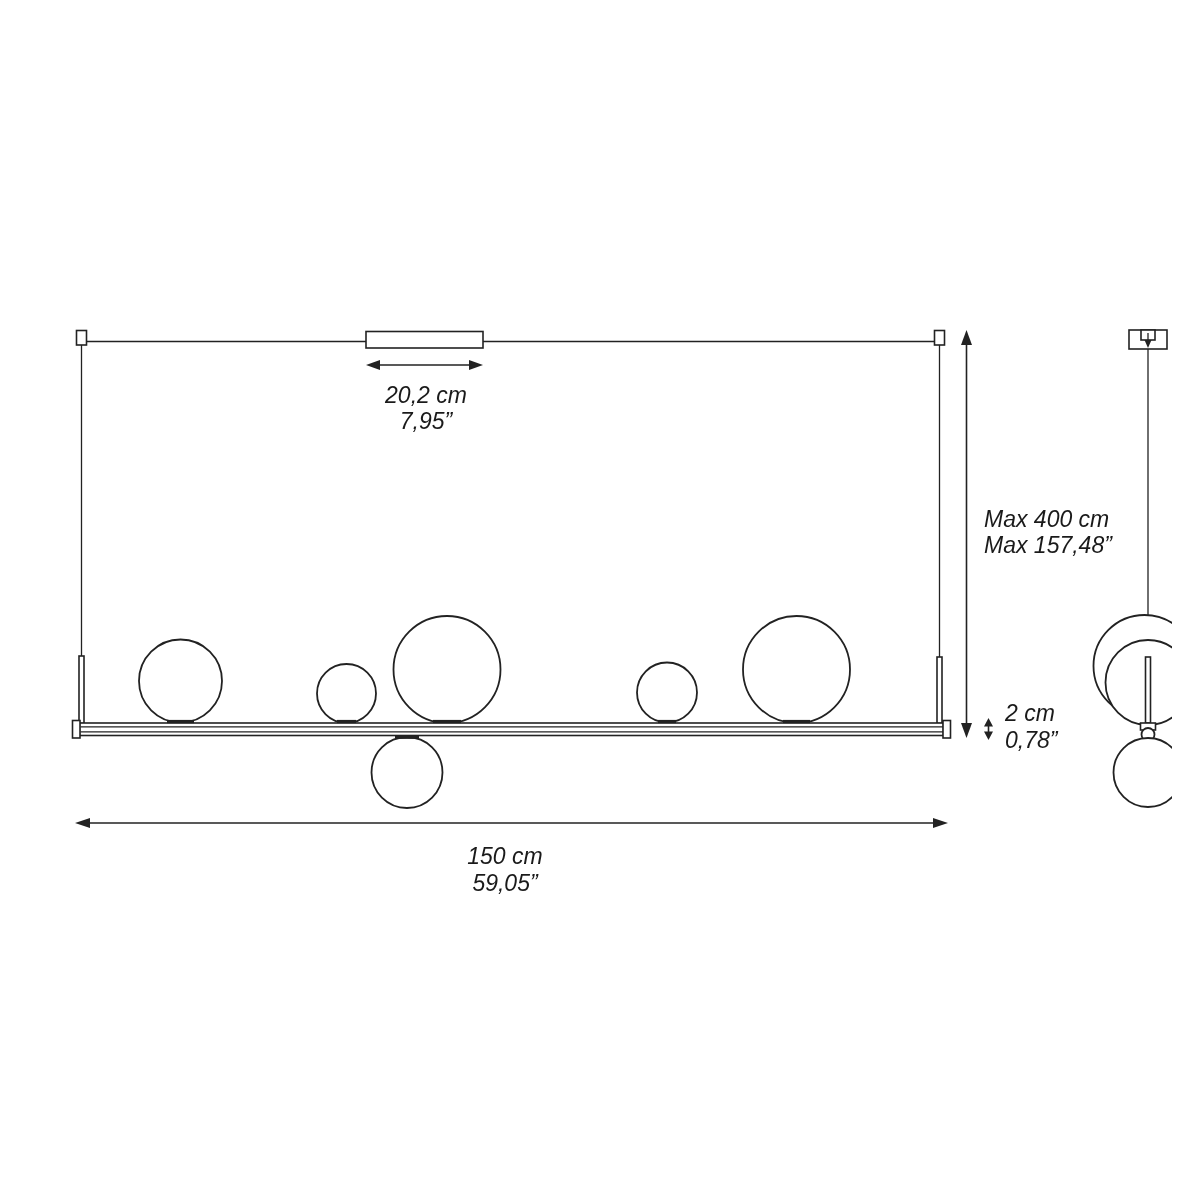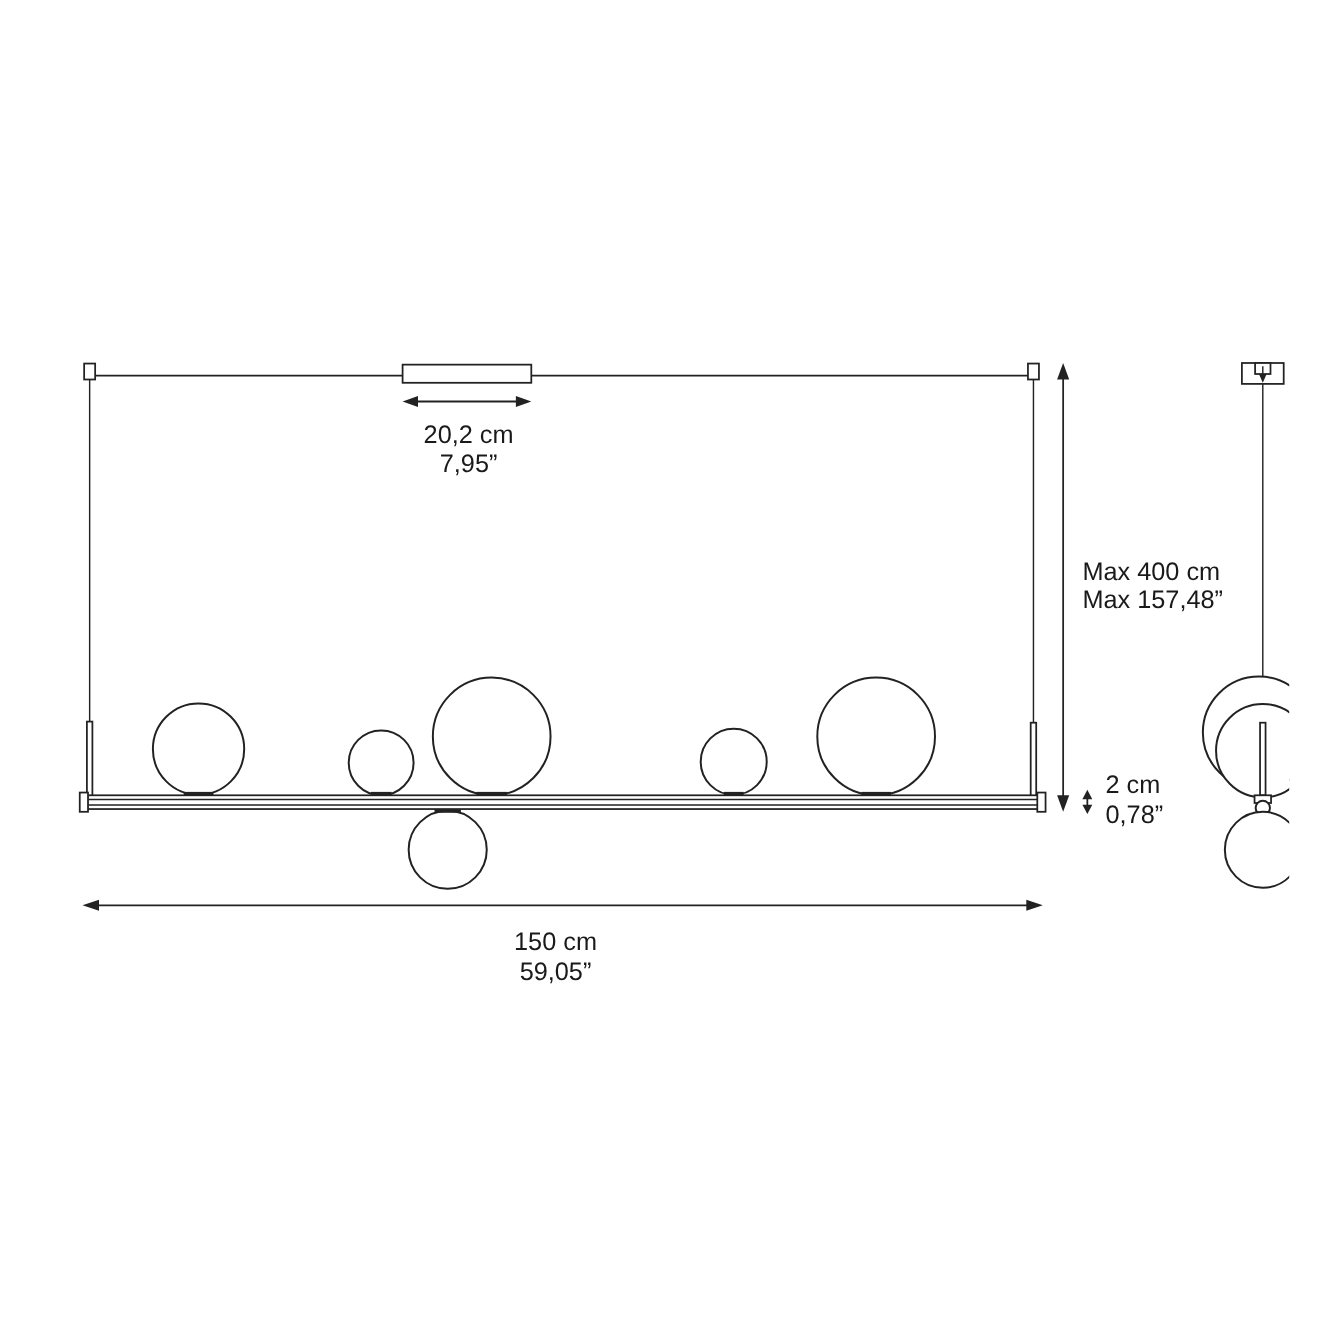--- a/index.html
+++ b/index.html
@@ -1,21 +1,21 @@
 <!DOCTYPE html>
 <html style="--color-background: #ffffff; --color-line: #222222; --color-text: #1a1a1a;"><head>
 <meta charset="utf-8">
 <style>
   :root{
     --color-background:#ffffff;
     --color-line:#222222;
     --color-text:#1a1a1a;
   }
   html,body{margin:0;padding:0;background:var(--color-background);}
-  .canvas{position:relative;width:1172px;height:1200px;background:var(--color-background);overflow:hidden;}
+  .canvas{position:relative;width:1172px;height:1200px;background:var(--color-background);overflow:hidden;font-style:italic;}
   svg{display:block;}
   .ln{stroke:var(--color-line);stroke-width:1.6;fill:none;}
   .thin{stroke:var(--color-line);stroke-width:1.3;fill:none;}
   .box{stroke:var(--color-line);stroke-width:1.6;fill:#ffffff;}
   .circ{stroke:var(--color-line);stroke-width:1.8;fill:#ffffff;}
   .mount{stroke:var(--color-line);stroke-width:3.2;fill:none;}
   .arr{fill:var(--color-line);stroke:none;}
   .dim-text{font-family:"Liberation Sans",sans-serif;font-size:23px;fill:var(--color-text);}
 </style>
 </head>

